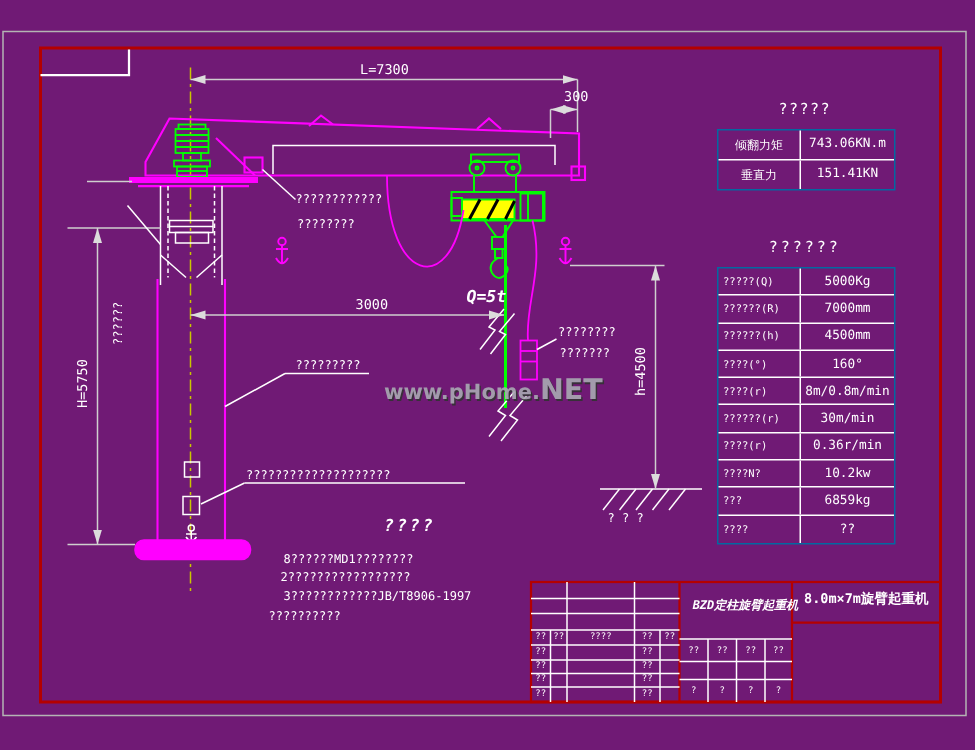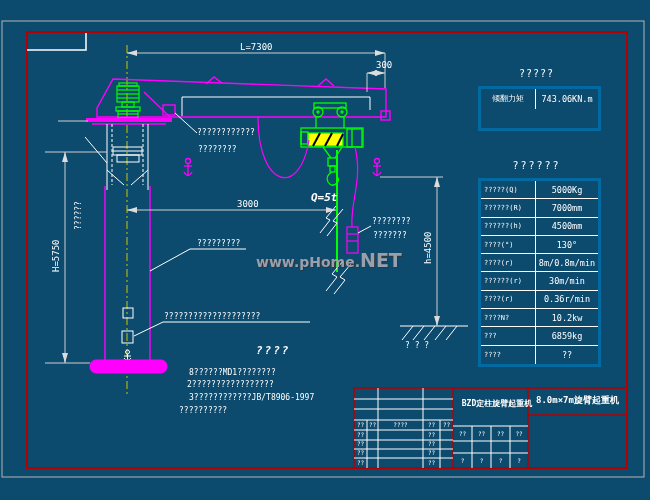--- a/index.html
+++ b/index.html
@@ -1,28 +1,28 @@
 <!DOCTYPE html>
 <html><head>
 <meta charset="utf-8">
 <style>
   html,body{margin:0;padding:0;background:#000;}
-  #page{position:relative;width:650px;height:500px;background:#0c4a6e;overflow:hidden;
+  #page{position:relative;width:650px;height:500px;background:#701a75;overflow:hidden;
         font-family:"DejaVu Sans Mono",monospace;}
   svg{position:absolute;left:0;top:0;}
   .t{position:absolute;color:#fff;font-size:8px;line-height:9px;white-space:nowrap;letter-spacing:0px;}
   .t9{font-size:9px;}
   .t11{font-size:11px;font-weight:bold;font-style:italic;}
   .rot{transform:rotate(-90deg);transform-origin:left top;}
   .wm{position:absolute;left:256px;top:229px;color:#a9a9b2;opacity:.9;
       font-family:"DejaVu Sans",sans-serif;font-weight:bold;font-size:14px;
       text-shadow:1px 1px 0 #333;margin-top:20px;}
   .wm .big{font-size:19px;}
   
-  .ctab{position:absolute;left:478px;width:117px;border:3px solid #0369a1;display:grid;color:#fff;}
+  .ctab{position:absolute;left:478px;width:117px;border:1px solid #0369a1;display:grid;color:#fff;}
   .ctab .row{display:grid;grid-template-columns:55px 1fr;border-bottom:1px solid #fff;min-height:0;}
   .ctab .row:last-child{border-bottom:none;}
   .cl{border-right:1px solid #fff;display:flex;align-items:center;font-size:7px;padding-left:3px;overflow:hidden;}
   .cl.cent{justify-content:center;padding-left:0;font-size:8px;}
   .cv{display:flex;align-items:center;justify-content:center;font-size:8.5px;overflow:hidden;}
   .ttl{position:absolute;left:478px;width:117px;text-align:center;color:#fff;font-size:10px;letter-spacing:1px;}
   
   .tb{position:absolute;color:#fff;font-size:6px;line-height:8px;white-space:nowrap;}
   .tbc{transform-origin:center;text-align:center;}
 </style>
@@ -237,39 +237,43 @@
   <div class="t" style="left:373px;top:231px;">???????</div>
 
   <div class="wm"><span>www.pHome.</span><span class="big">NET</span></div>
 
   <div class="ttl" style="top:68px;">?????</div>
   <div class="ctab" style="top:86px;height:39px;grid-template-rows:1fr 1fr;">
     <div class="row">
       <div class="cl cent">倾翻力矩</div>
       <div class="cv">743.06KN.m</div>
     </div>
+    <div class="row">
+      <div class="cl cent">垂直力</div>
+      <div class="cv">151.41KN</div>
+    </div>
   </div>
 
   <div class="ttl" style="top:160px;letter-spacing:2px;">??????</div>
   <div class="ctab" style="top:178px;height:183px;grid-template-rows:repeat(10,1fr);">
     <div class="row">
         <div class="cl">?????(Q)</div>
         <div class="cv">5000Kg</div>
       </div>
     <div class="row">
         <div class="cl">??????(R)</div>
         <div class="cv">7000mm</div>
       </div>
     <div class="row">
         <div class="cl">??????(h)</div>
         <div class="cv">4500mm</div>
       </div>
     <div class="row">
         <div class="cl">????(°)</div>
-        <div class="cv">130°</div>
+        <div class="cv">160°</div>
       </div>
     <div class="row">
         <div class="cl">????(r)</div>
         <div class="cv">8m/0.8m/min</div>
       </div>
     <div class="row">
         <div class="cl">??????(r)</div>
         <div class="cv">30m/min</div>
       </div>
     <div class="row">
@@ -304,21 +308,21 @@
 
   <div class="tb tbc" style="left:354px;top:431px;width:13px;">??</div>
   <div class="tb tbc" style="left:423px;top:431px;width:17px;">??</div>
   <div class="tb tbc" style="left:354px;top:440px;width:13px;">??</div>
   <div class="tb tbc" style="left:423px;top:440px;width:17px;">??</div>
   <div class="tb tbc" style="left:354px;top:449px;width:13px;">??</div>
   <div class="tb tbc" style="left:423px;top:449px;width:17px;">??</div>
   <div class="tb tbc" style="left:354px;top:459px;width:13px;">??</div>
   <div class="tb tbc" style="left:423px;top:459px;width:17px;">??</div>
 
-  <div class="tb tbc" style="left:453px;top:400px;width:88px;font-size:8px;font-weight:bold;">BZD定柱旋臂起重机</div>
+  <div class="tb tbc" style="left:453px;top:400px;width:88px;font-size:8px;font-weight:bold;font-style:italic;">BZD定柱旋臂起重机</div>
   <div class="tb tbc" style="left:453px;top:430px;width:19px;">??</div>
   <div class="tb tbc" style="left:472px;top:430px;width:19px;">??</div>
   <div class="tb tbc" style="left:491px;top:430px;width:19px;">??</div>
   <div class="tb tbc" style="left:510px;top:430px;width:18px;">??</div>
   <div class="tb tbc" style="left:453px;top:457px;width:19px;">?</div>
   <div class="tb tbc" style="left:472px;top:457px;width:19px;">?</div>
   <div class="tb tbc" style="left:491px;top:457px;width:19px;">?</div>
   <div class="tb tbc" style="left:510px;top:457px;width:18px;">?</div>
 
   <div class="tb tbc" style="left:528px;top:396px;width:99px;font-size:9px;font-weight:bold;">8.0m×7m旋臂起重机</div>

